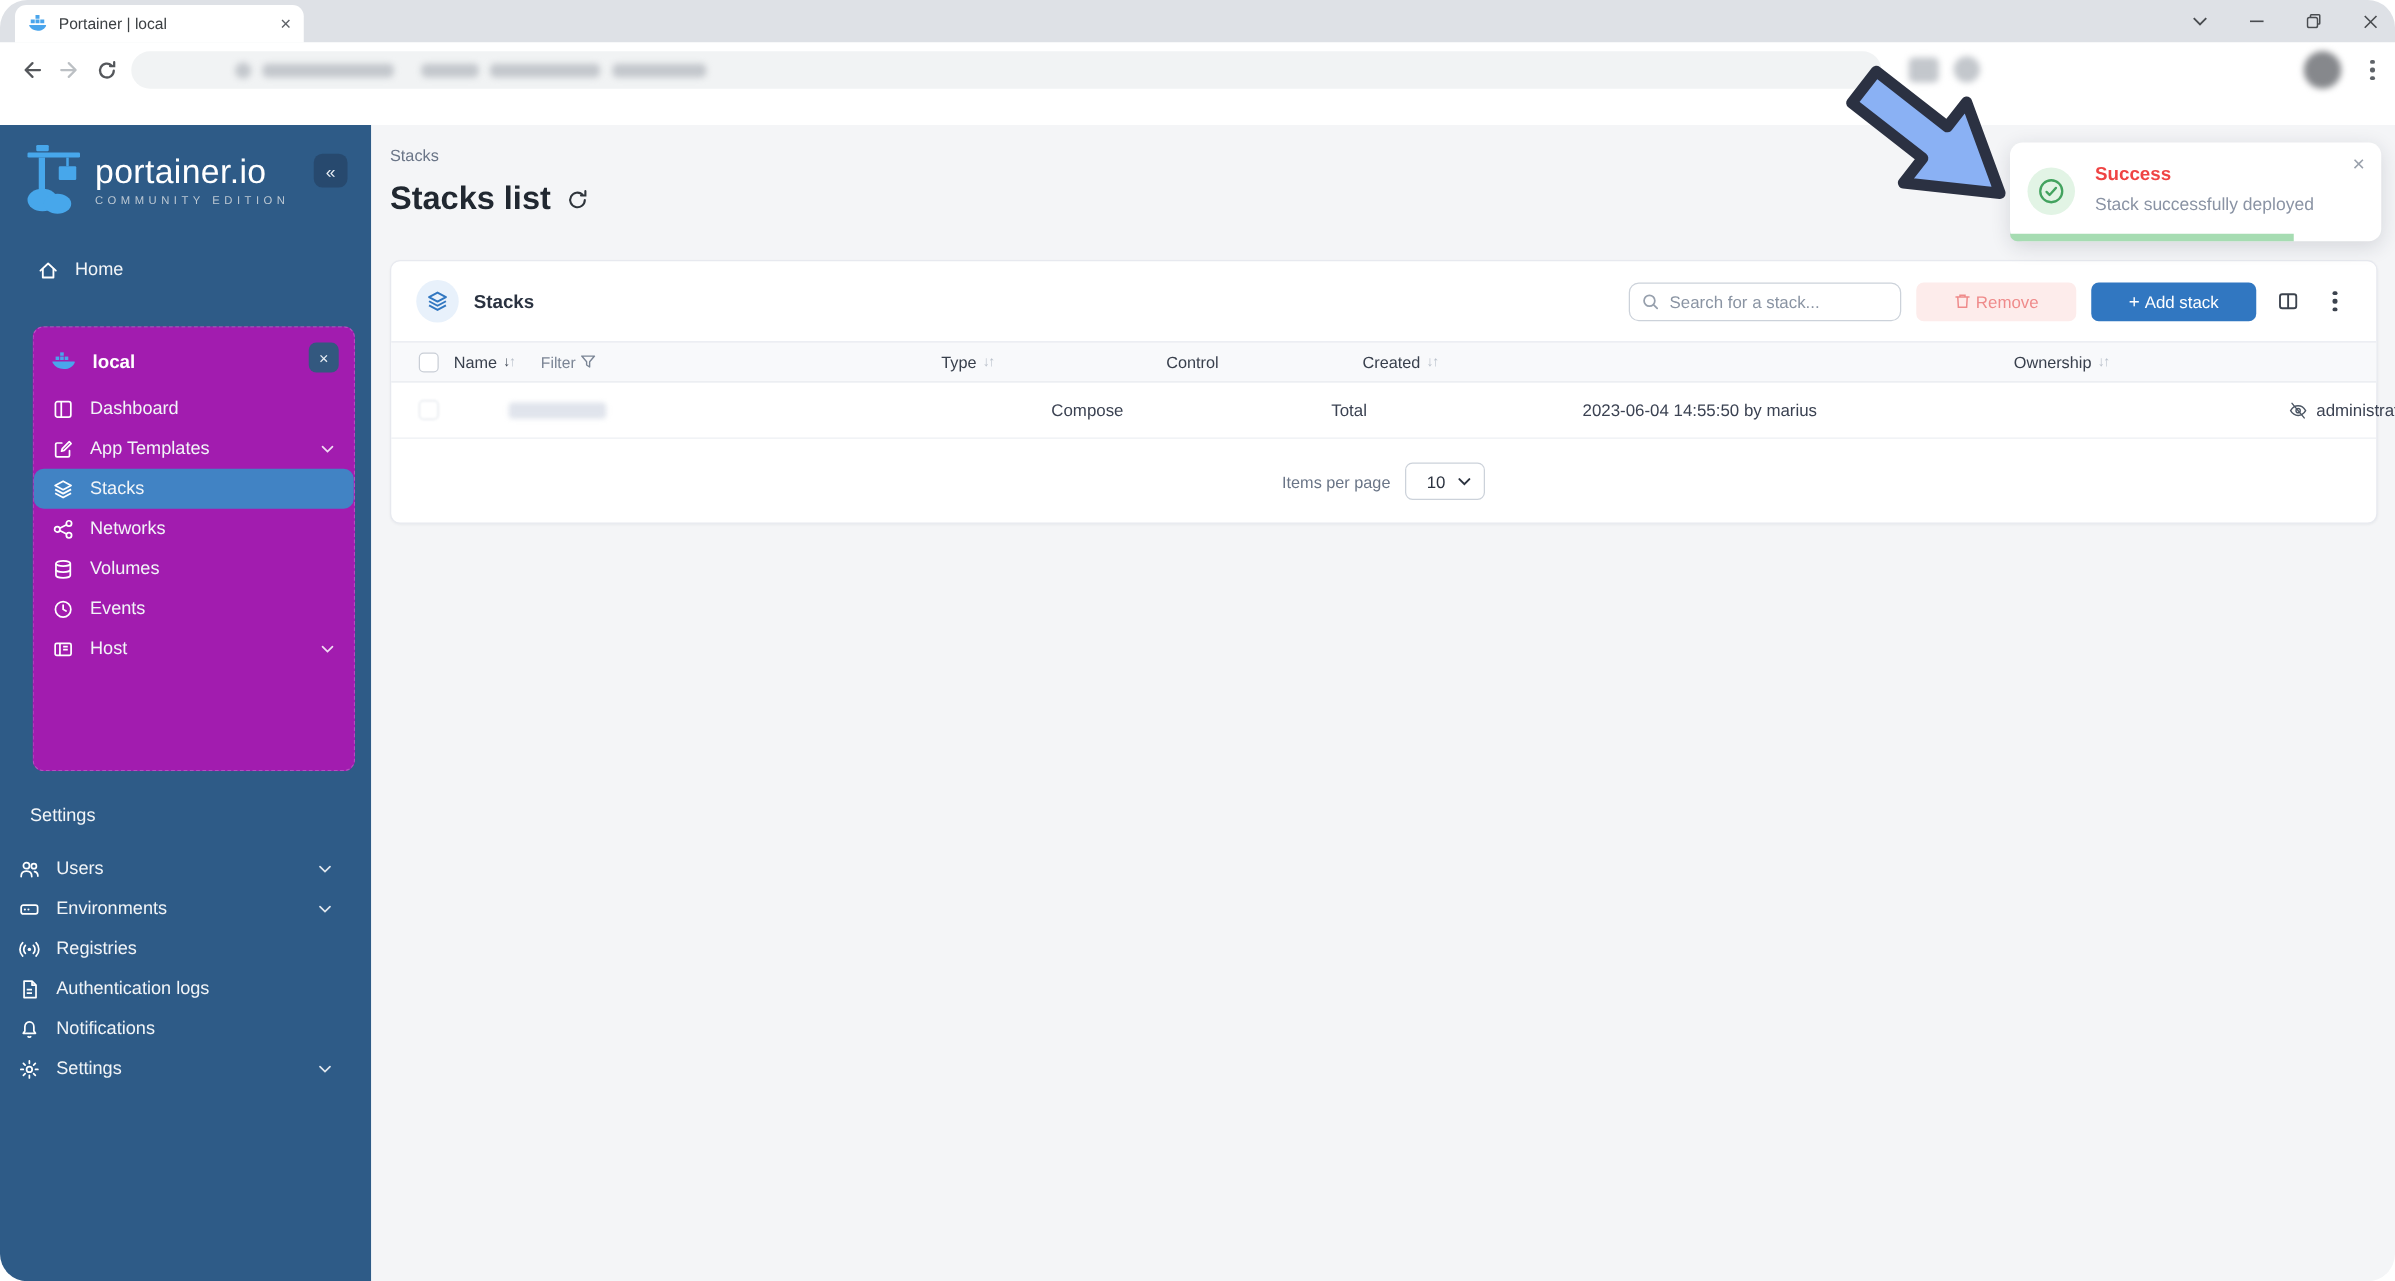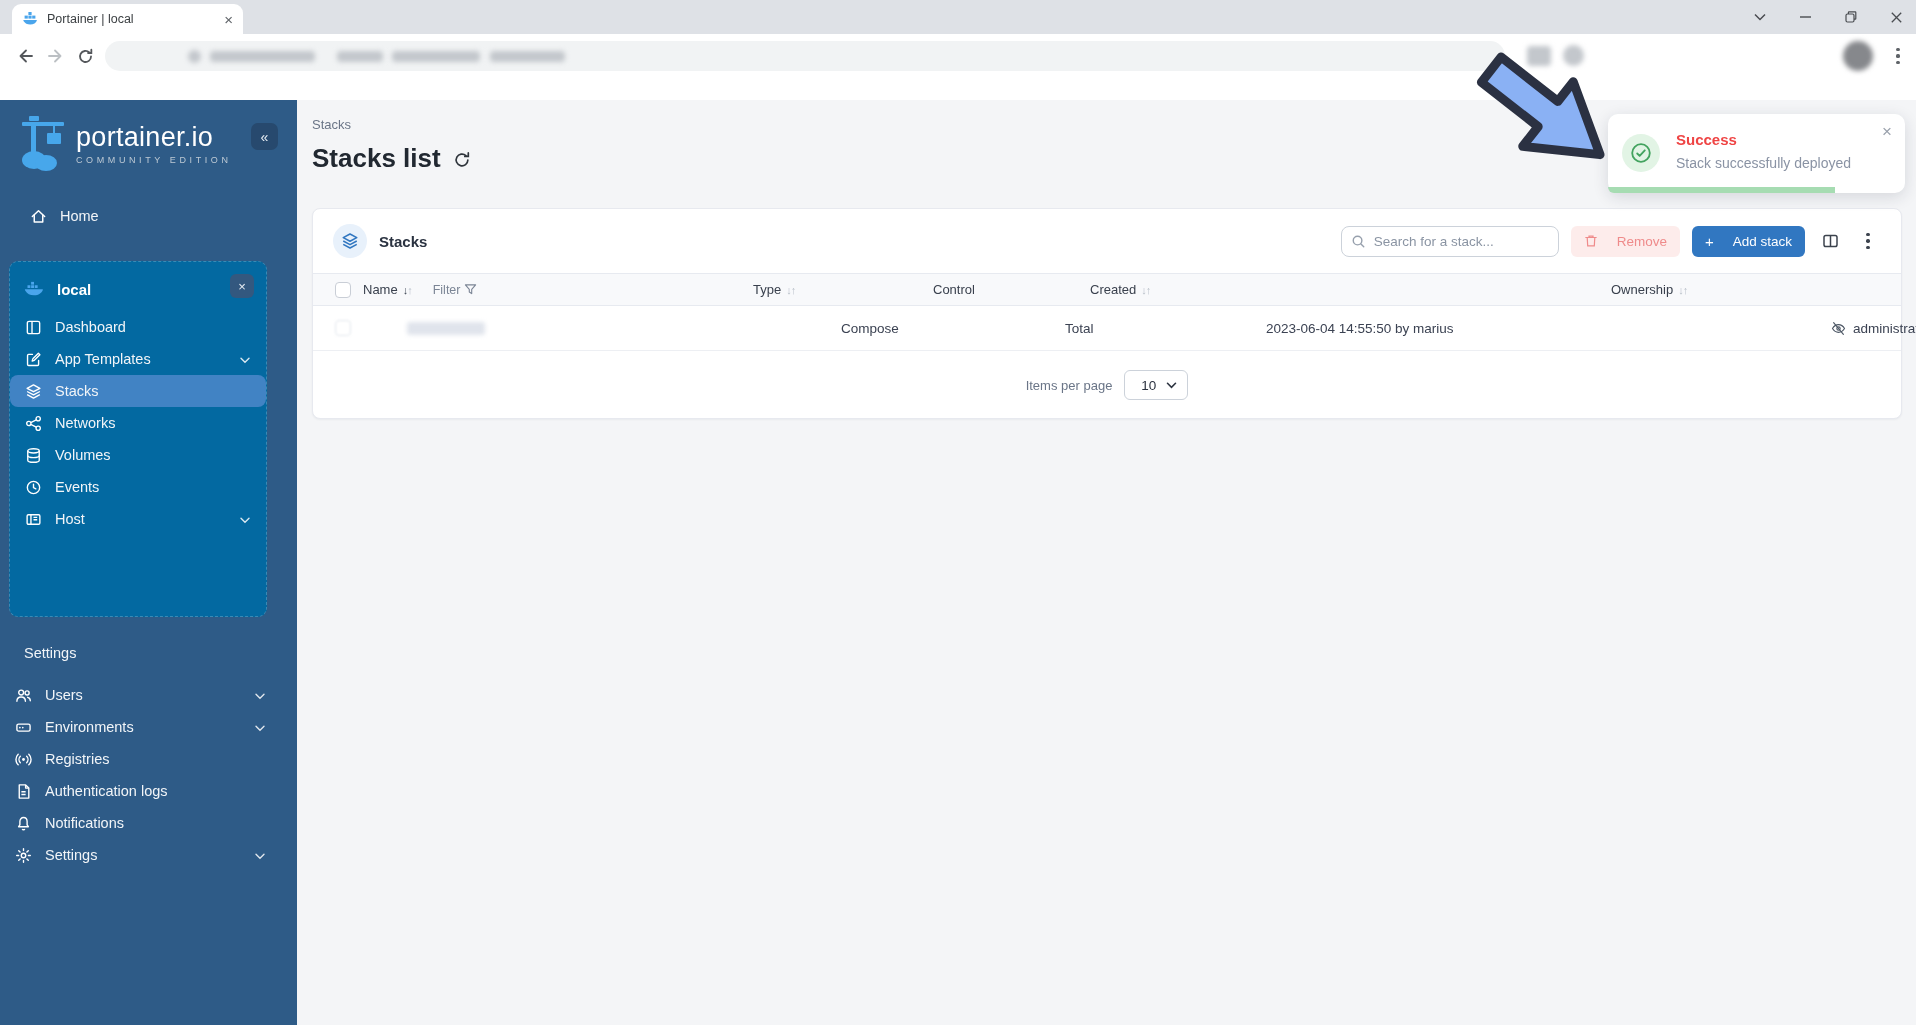--- a/index.html
+++ b/index.html
@@ -1,17 +1,17 @@
 <!DOCTYPE html>
 <html><head>
 <meta charset="utf-8">
 <style>
   * { margin:0; padding:0; box-sizing:border-box; }
   html,body { width:1916px; height:1025px; font-family:"Liberation Sans", sans-serif; background:#fff; overflow:hidden; }
-  .root { position:relative; width:1916px; height:1025px; overflow:hidden; }
+  .root { position:relative; width:1916px; height:1025px; overflow:hidden;border-radius:22px; }
 
   
   .titlebar { position:absolute; left:0; top:0; width:1916px; height:34px; background:#dee1e6; }
   .tab { position:absolute; left:12px; top:4px; width:231px; height:30px; background:#fff; border-radius:9px 9px 0 0; display:flex; align-items:center; padding:0 10px; gap:9px; }
   .tab-title { font-size:12.5px; color:#3c4043; flex:1; white-space:nowrap; overflow:hidden; }
   .tab-close { font-size:15px; color:#5f6368; cursor:default; line-height:1; }
   .win-controls { position:absolute; right:14px; top:0; height:34px; display:flex; align-items:center; gap:34px; }
   .toolbar { position:absolute; left:0; top:34px; width:1916px; height:66px; background:#fff; }
   .nav-ic { position:absolute; top:9px; width:26px; height:26px; display:flex; align-items:center; justify-content:center; }
   .url-pill { position:absolute; left:105px; top:7px; width:1400px; height:30px; background:#f1f3f4; border-radius:15px; }
@@ -22,21 +22,21 @@
 
   
   .sidebar { position:absolute; left:0; top:100px; width:297px; height:925px; background:#2e5b87; color:#fff; }
   .logo-row { position:absolute; left:20px; top:16px; display:flex; align-items:flex-start; gap:10px; }
   .logo-txt .t1 { font-size:27px; font-weight:400; letter-spacing:.3px; line-height:30px; margin-top:6px; }
   .logo-txt .t2 { font-size:9px; letter-spacing:3.6px; color:#bdc9d4; margin-top:3px; }
   .collapse-btn { position:absolute; left:251px; top:23px; width:27px; height:27px; background:#27496e; border-radius:7px; display:flex; align-items:center; justify-content:center; font-size:14px; color:#e8eef4; cursor:pointer; }
   .side-item { display:flex; align-items:center; gap:13px; height:32px; font-size:14.5px; color:#f2f5f8; padding-left:15px; position:relative; cursor:pointer; }
   .side-item svg { flex:0 0 auto; }
   .home-item { position:absolute; left:15px; top:100px; width:260px; }
-  .env-box { position:absolute; left:9px; top:161px; width:258px; height:356px; background:#0369a1; border:1px dashed rgba(255,255,255,.22); border-radius:9px; }
+  .env-box { position:absolute; left:26px; top:161px; width:258px; height:356px; background:#a21caf; border:1px dashed rgba(255,255,255,.22); border-radius:9px; }
   .env-head { position:absolute; left:0; top:12px; width:100%; display:flex; align-items:center; gap:13px; padding-left:14px; height:30px; }
   .env-name { font-size:15px; font-weight:700; }
   .env-close { position:absolute; right:12px; top:0; width:24px; height:24px; background:#33587f; border-radius:6px; display:flex; align-items:center; justify-content:center; font-size:13px; color:#e8eef4; cursor:pointer; }
   .env-list { position:absolute; left:0; top:49px; width:100%; }
   .env-list .side-item { height:32px; }
   .side-item.active { background:#4183c4; border-radius:8px; }
   .chev { position:absolute; right:16px; top:50%; transform:translateY(-50%); opacity:.85; }
   .settings-header { position:absolute; left:24px; top:545px; font-size:14.5px; font-weight:500; color:#f2f5f8; }
   .settings-list { position:absolute; left:15px; top:579px; width:266px; }
   .settings-list .side-item { padding-left:0; }
@@ -50,21 +50,21 @@
 
   .card { position:absolute; left:312px; top:208px; width:1590px; height:211px; background:#fff; border:1px solid #e7e9ef; border-radius:8px; box-shadow:0 1px 2px rgba(20,30,50,.05); }
   .card-head { display:flex; align-items:center; height:64px; padding:0 20px; gap:12px; }
   .w-icon { width:34px; height:34px; border-radius:50%; background:#e8f1fb; display:flex; align-items:center; justify-content:center; }
   .w-title { font-size:15px; font-weight:700; color:#2a3240; }
   .head-right { margin-left:auto; display:flex; align-items:center; gap:12px; }
   .search-wrap { position:relative; }
   .search-wrap svg { position:absolute; left:10px; top:8px; }
   .search-input { width:218px; height:31px; border:1px solid #ccd2da; border-radius:8px; padding:0 10px 0 32px; font-size:13.5px; color:#333; background:#fff; font-family:"Liberation Sans",sans-serif; }
   .search-input::placeholder { color:#8a94a3; }
-  .btn { height:31px; border:none; border-radius:6px; font-size:13.5px; display:inline-flex; align-items:center; gap:19px; padding:0 13px; font-family:"Liberation Sans",sans-serif; cursor:pointer; }
+  .btn { height:31px; border:none; border-radius:6px; font-size:13.5px; display:inline-flex; align-items:center; gap:4px; padding:0 30px; font-family:"Liberation Sans",sans-serif; cursor:pointer; }
   .btn-remove { background:#fdeceb; color:#ef8b8b; }
   .btn-add { background:#3177c1; color:#fff; }
   .icon-btn { background:none; border:none; cursor:pointer; display:flex; align-items:center; justify-content:center; width:26px; height:26px; }
   .kebab { display:flex; flex-direction:column; gap:3px; align-items:center; }
   .kebab i { width:3.4px; height:3.4px; border-radius:50%; background:#3c434e; }
 
   .tgrid { display:grid; grid-template-columns:50px 390px 180px 157px 521px 1fr; align-items:center; }
   .thead { height:33px; background:#f8f9fb; border-top:1px solid #e7eaf0; border-bottom:1px solid #e7eaf0; font-size:13px; color:#39404d; }
   .th { display:flex; align-items:center; gap:5px; font-weight:500; }
   .sort { font-size:11px; letter-spacing:-1px; }

